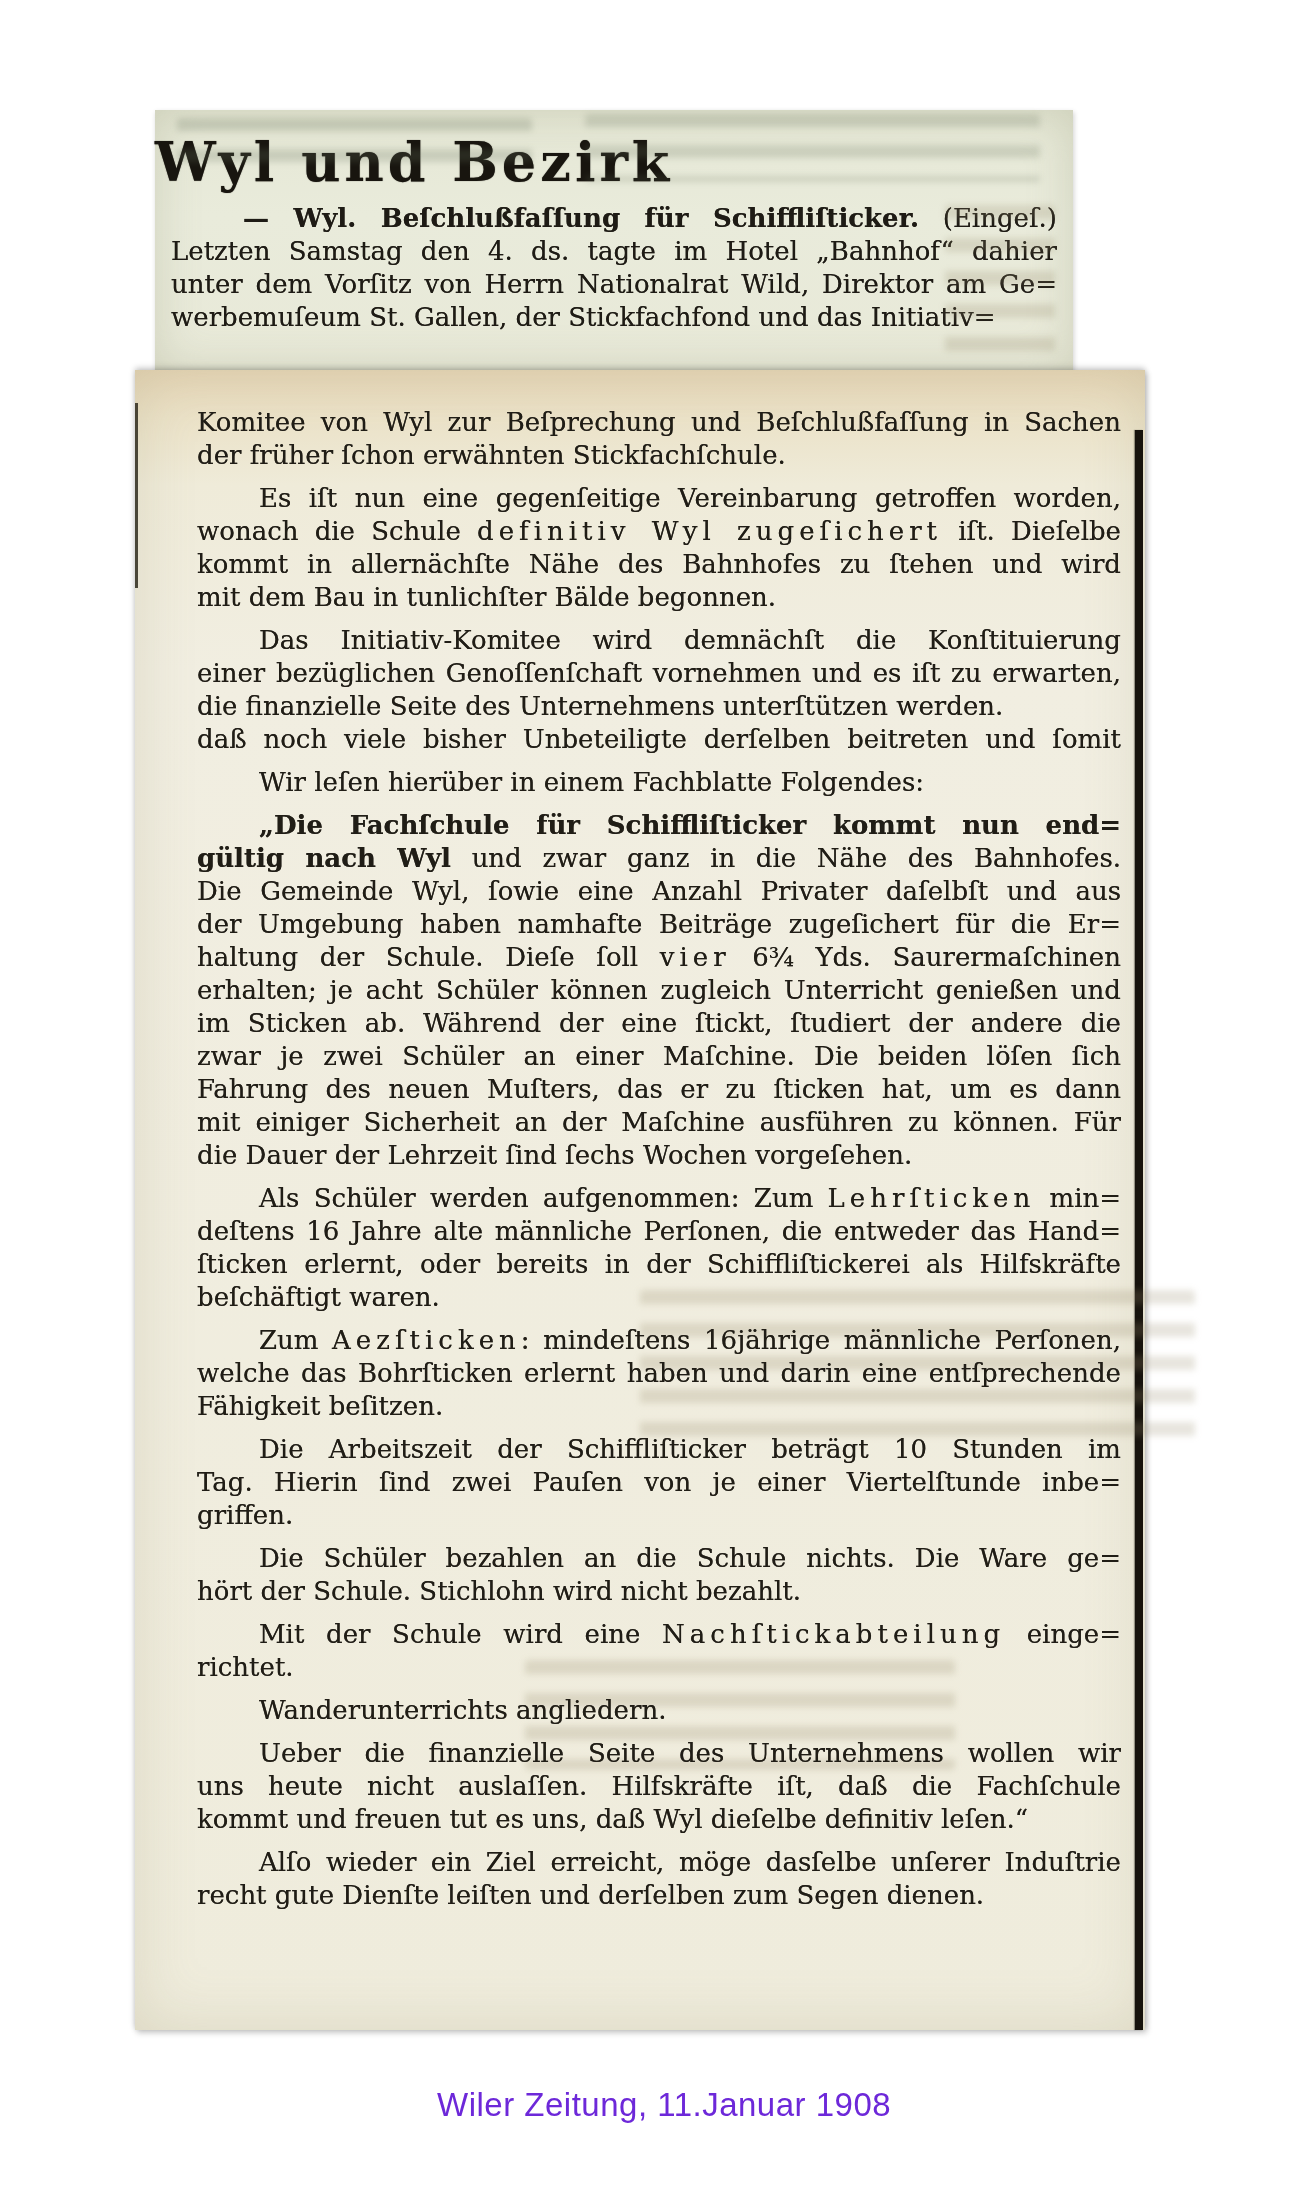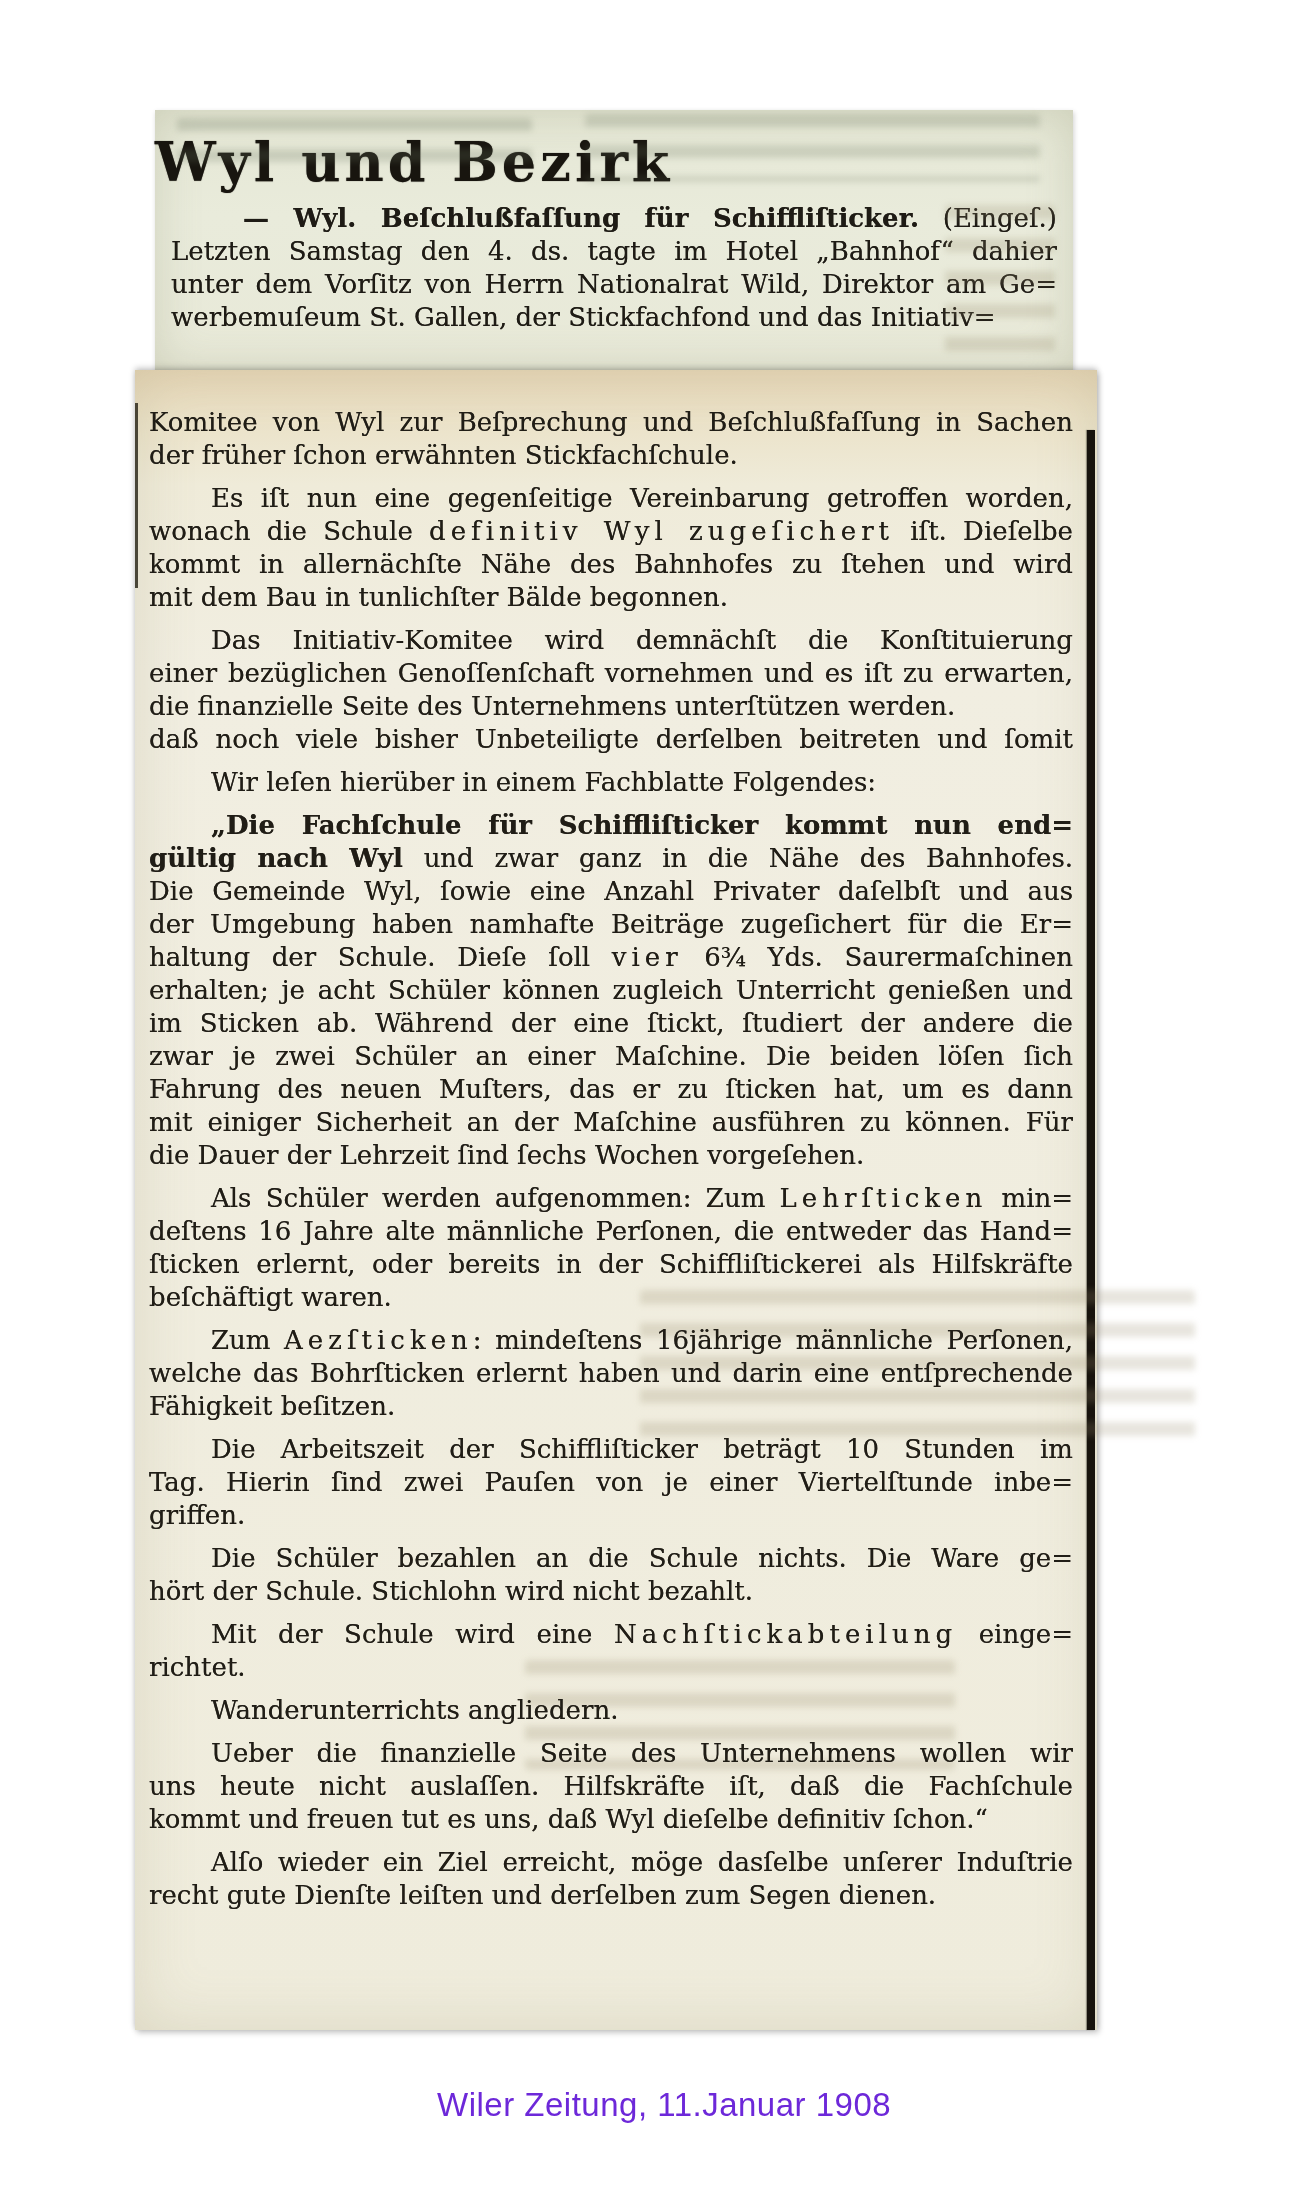--- a/index.html
+++ b/index.html
@@ -23,20 +23,21 @@
     font-size:26px; line-height:33px; color:#1e1b15;
     text-shadow:0 0 .5px rgba(30,27,20,.8);
   }
 
   
   .clip-main{
     position:absolute; left:135px; top:370px; width:962px; height:1660px;
     background:linear-gradient(180deg,#e7d7b8 0px,#ebe2c8 48px,#efebd9 115px,#f1eee1 300px,#efecdc 100%);
     box-shadow: inset 0 0 60px rgba(150,140,100,.22), 0 -2px 6px rgba(0,0,0,.22), 2px 3px 6px rgba(0,0,0,.2);
     z-index:2;
+    padding-left:48px;
   }
   .rule-right{
     position:absolute; right:2px; top:60px; bottom:0; width:8px;
     background:#17130d; box-shadow:-1px 0 1px rgba(23,19,13,.4);
   }
   .rule-left{
     position:absolute; left:0; top:33px; height:185px; width:3px;
     background:#2e2a1d; opacity:.85;
   }
   .clip-main .body{
@@ -149,21 +150,21 @@
         <div class="para ind">
           <div class="ln"><span>Mit der Schule wird eine </span><span class="sp">Nachſtickabteilung</span><span> einge=</span></div>
           <div class="ln last"><span>richtet.</span></div>
         </div>
         <div class="para ind">
           <div class="ln last"><span>Wanderunterrichts angliedern.</span></div>
         </div>
         <div class="para ind">
           <div class="ln"><span>Ueber die finanzielle Seite des Unternehmens wollen wir</span></div>
           <div class="ln"><span>uns heute nicht auslaſſen. Hilfskräfte iſt, daß die Fachſchule</span></div>
-          <div class="ln last"><span>kommt und freuen tut es uns, daß Wyl dieſelbe definitiv ſchon.“</span></div>
+          <div class="ln last"><span>kommt und freuen tut es uns, daß Wyl dieſelbe definitiv leſen.“</span></div>
         </div>
         <div class="para ind">
           <div class="ln"><span>Alſo wieder ein Ziel erreicht, möge dasſelbe unſerer Induſtrie</span></div>
           <div class="ln last"><span>recht gute Dienſte leiſten und derſelben zum Segen dienen.</span></div>
         </div>
       </div>
   </div>
 
   <div class="caption">Wiler Zeitung, 11.Januar 1908</div>
 

